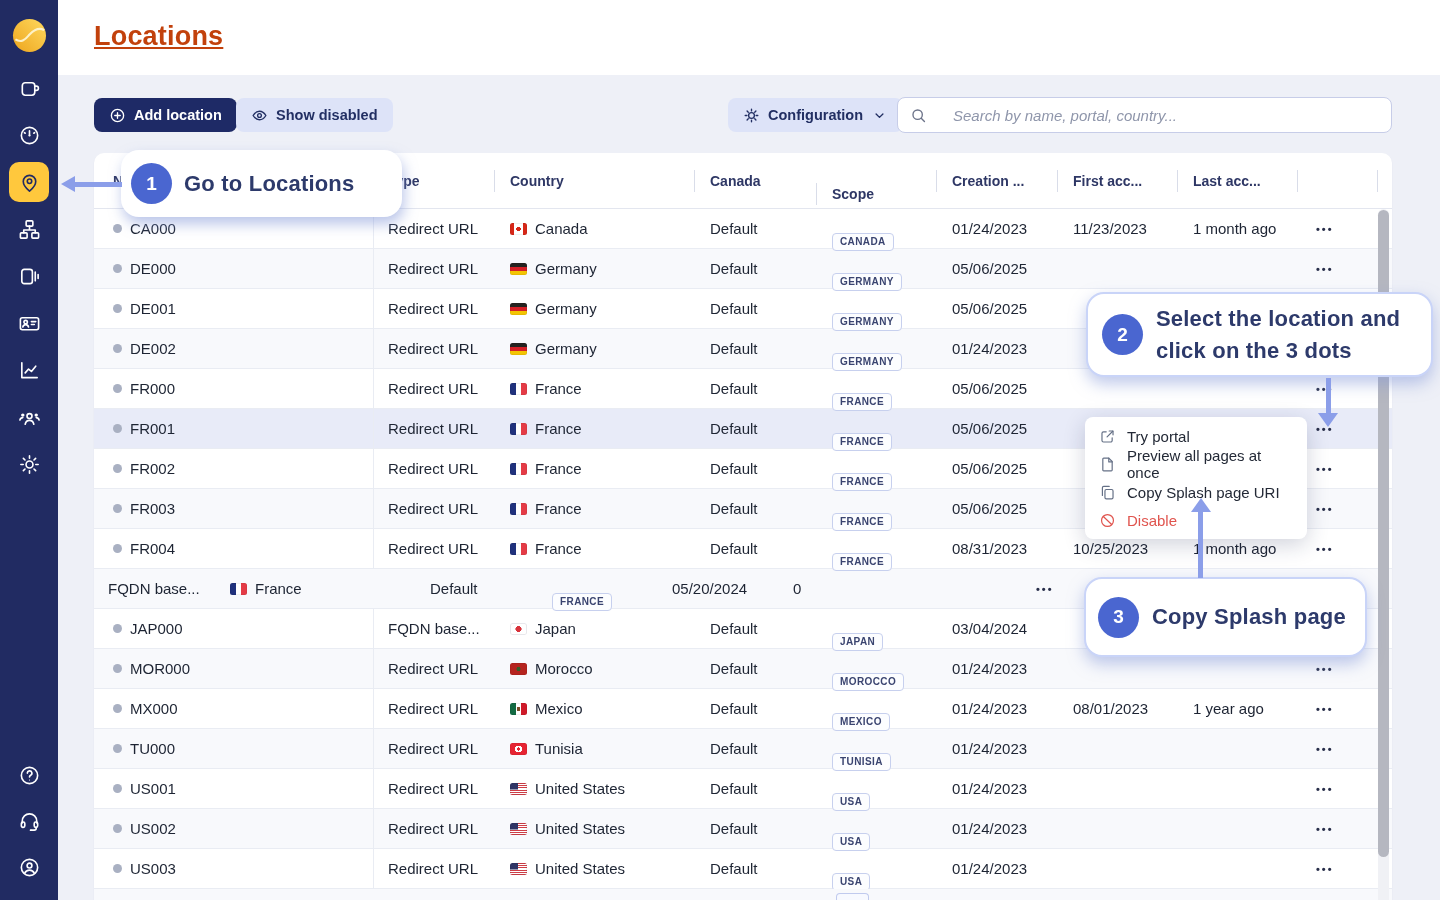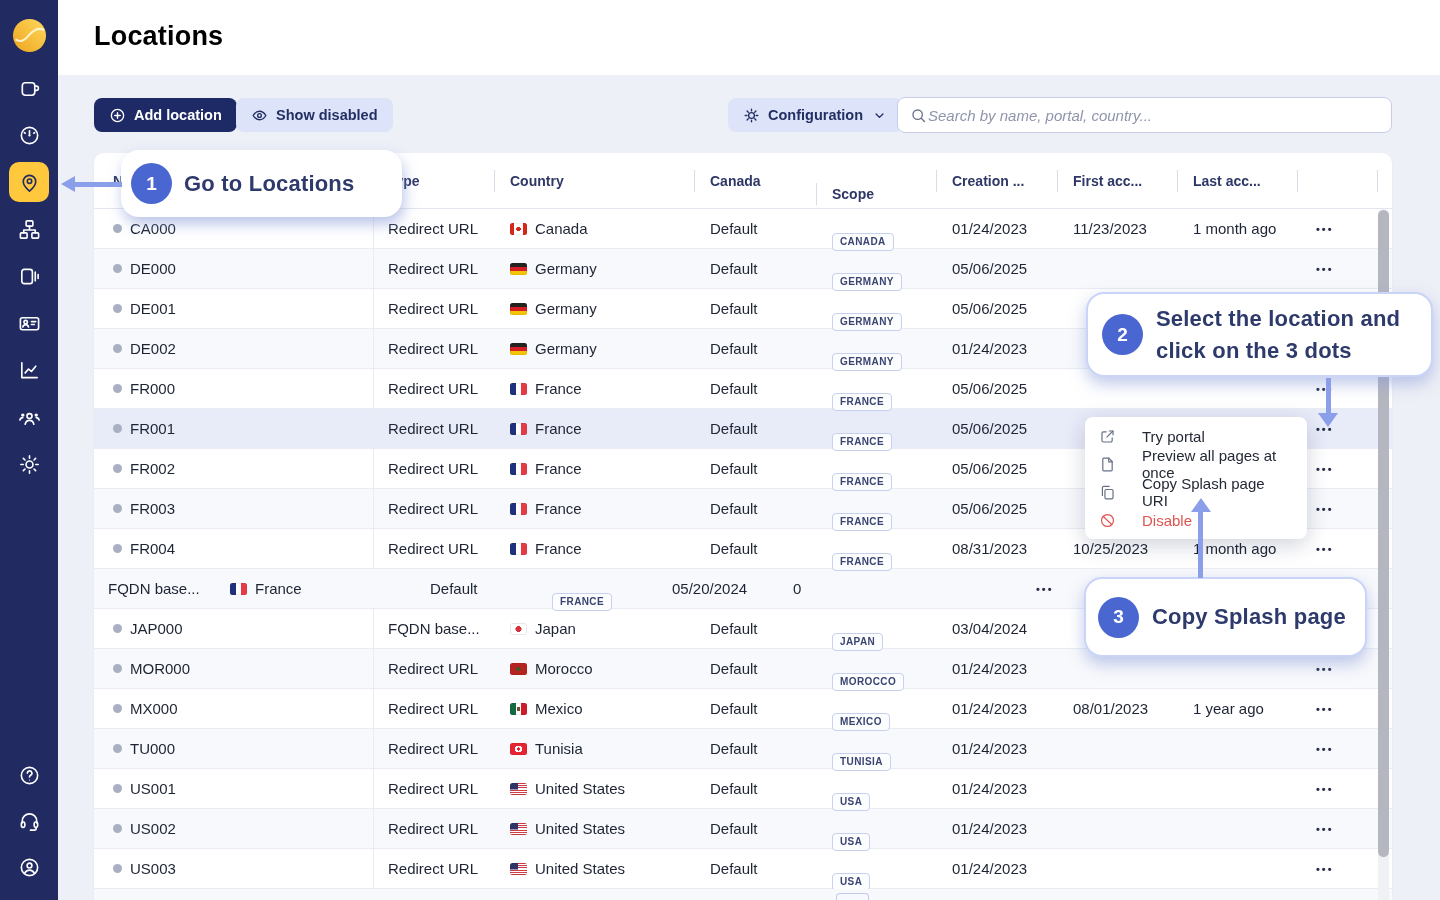--- a/index.html
+++ b/index.html
@@ -12,34 +12,34 @@
   .side-nav { position:absolute; left:0; top:68px; width:58px; display:flex; flex-direction:column; align-items:center; gap:7px; }
   .side-bottom { position:absolute; left:0; bottom:13px; width:58px; display:flex; flex-direction:column; align-items:center; gap:6px; }
   .side-item { width:40px; height:40px; border-radius:10px; display:flex; align-items:center; justify-content:center; cursor:pointer; }
   .side-item svg { width:23px; height:23px; stroke:#ffffff; fill:none; stroke-width:1.7; stroke-linecap:round; stroke-linejoin:round; }
   .side-item.active { background:#ffc83d; }
   .side-item.active svg { stroke:#212b62; }
   .side-ic { display:flex; }
 
   
   .topbar { position:absolute; left:58px; top:0; width:1382px; height:75px; background:#ffffff; }
-  .page-title { position:absolute; left:36px; top:21px; font-size:27px; font-weight:700; color:#000000; letter-spacing:.2px; }
+  .page-title { position:absolute; left:36px; top:21px; font-size:27px; font-weight:700; color:#c2410c; letter-spacing:.2px;text-decoration:underline; }
 
   
   .btn { position:absolute; height:34px; border:none; border-radius:8px; display:flex; align-items:center; gap:8px; font-family:inherit; font-size:14.5px; font-weight:700; cursor:pointer; padding:0 15px; }
   .btn svg { width:17px; height:17px; fill:none; stroke-width:1.6; stroke-linecap:round; stroke-linejoin:round; }
   .btn-primary { left:94px; top:98px; background:#1e2a66; color:#ffffff; }
   .btn-primary svg { stroke:#ffffff; }
   .btn-soft { background:#dde3f8; color:#222f63; }
   .btn-soft svg { stroke:#222f63; }
   #btn-show-disabled { left:236px; top:98px; }
   #btn-configuration { left:728px; top:98px; }
   .search-wrap { position:absolute; left:897px; top:97px; width:495px; height:36px; background:#ffffff; border:1px solid #c7cde8; border-radius:8px; display:flex; align-items:center; padding:0 12px; }
   .search-wrap svg { width:17px; height:17px; stroke:#6c7389; fill:none; stroke-width:1.6; stroke-linecap:round; flex:none; }
-  .search-wrap input { border:none; outline:none; background:transparent; font-family:inherit; font-size:15px; color:#333a52; margin-left:1px; width:100%; }
+  .search-wrap input { border:none; outline:none; background:transparent; font-family:inherit; font-size:15px; color:#333a52; margin-left:26px; width:100%; }
   .search-wrap input::placeholder { font-style:italic; color:#8f96ab; }
 
   
   .card { position:absolute; left:94px; top:153px; width:1298px; height:747px; background:#ffffff; border-radius:10px 10px 0 0; box-shadow:0 1px 2px rgba(30,40,90,.05); z-index:1; }
   .thead { display:flex; height:56px; border-bottom:1px solid #e3e6ef; }
   .hcell { display:flex; align-items:center; font-size:14px; font-weight:700; color:#2e3765; position:relative; padding-left:16px; cursor:pointer; }
   .hcell.c0 { padding-left:19px; }
   .thead .hcell:not(.c0)::before { content:""; position:absolute; left:0; top:50%; transform:translateY(-50%); width:1px; height:22px; background:#d9dde9; }
   .thead .c8::after { content:""; position:absolute; left:80px; top:50%; transform:translateY(-50%); width:1px; height:22px; background:#d9dde9; }
   .c0{width:280px;} .c1{width:120px; padding-left:14px;} .c2{width:200px;} .c3{width:122px;} .c4{width:120px;margin-top:27px;} .c5{width:121px;} .c6{width:120px;} .c7{width:120px;} .c8{width:95px;}
@@ -61,21 +61,21 @@
   .flag-us { background:linear-gradient(#2e3465,#2e3465) left top/8px 6.5px no-repeat, repeating-linear-gradient(180deg,#cf3e47 0 1.1px,#fff 1.1px 2.2px); }
   .badge { display:inline-block; padding:2.5px 7px 1.5px; border:1px solid #c7d0ee; border-radius:4px; font-size:10px; font-weight:700; letter-spacing:.4px; color:#3a4470; background:#fcfdff; line-height:1.25; }
   .dots { font-size:11px; letter-spacing:2px; font-weight:700; color:#262c48; margin-left:3px; cursor:pointer; }
   .partial-row { height:11px; background:#f8f9fc; position:relative; overflow:hidden; }
   .badge-sliver { position:absolute; left:742px; top:4px; width:33px; height:10px; border:1px solid #c0caee; border-bottom:none; border-radius:4px 4px 0 0; background:#f7f9ff; }
   .sb-track { position:absolute; right:3px; top:56px; width:11px; height:724px; background:#f0f1f5; border-radius:6px; z-index:2; }
   .sb-thumb { position:absolute; left:0; top:1px; width:11px; height:647px; background:#b5b7c0; border-radius:6px; cursor:pointer; }
 
   
   .menu { position:absolute; left:1085px; top:417px; width:222px; background:#ffffff; border-radius:8px; box-shadow:0 6px 22px rgba(25,35,80,.20); padding:5px 0; z-index:6; }
-  .menu-item { height:28px; display:flex; align-items:center; gap:26px; padding:0 14px; font-size:15px; color:#232936; cursor:pointer; }
+  .menu-item { height:28px; display:flex; align-items:center; gap:11px; padding:0 14px; font-size:15px; color:#232936; cursor:pointer; }
   .menu-item svg { width:17px; height:17px; fill:none; stroke:#657086; stroke-width:1.4; stroke-linecap:round; stroke-linejoin:round; flex:none; }
   .menu-item.danger { color:#e0544e; }
   .menu-item.danger svg { stroke:#e0544e; }
 
   
   .callout { position:absolute; background:#ffffff; border-radius:18px; display:flex; align-items:center; z-index:10; }
   .conum { width:41px; height:41px; border-radius:50%; background:#4a66d0; color:#ffffff; font-size:19px; font-weight:700; display:flex; align-items:center; justify-content:center; flex:none; }
   .cotext { font-size:22px; font-weight:700; color:#2d3a6b; letter-spacing:.2px; }
   #callout-1 { left:121px; top:150px; width:281px; height:67px; padding-left:10px; gap:12px; box-shadow:2px 7px 14px rgba(130,150,215,.55); }
   #callout-2 { left:1086px; top:292px; width:347px; height:85px; padding-left:14px; gap:13px; border:2px solid #c9d4f8; box-shadow:0 7px 16px rgba(130,150,215,.5); }

